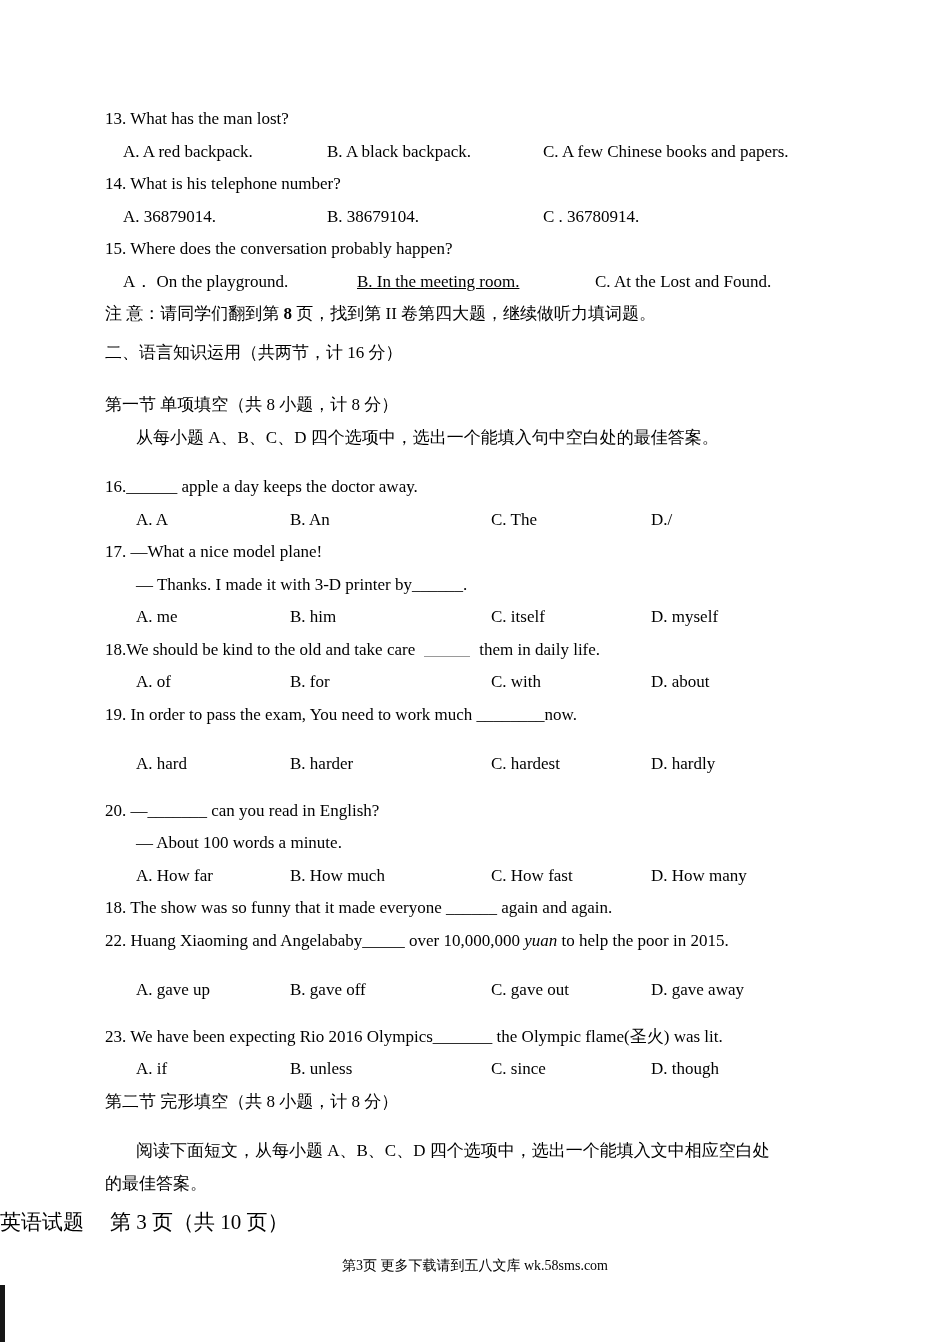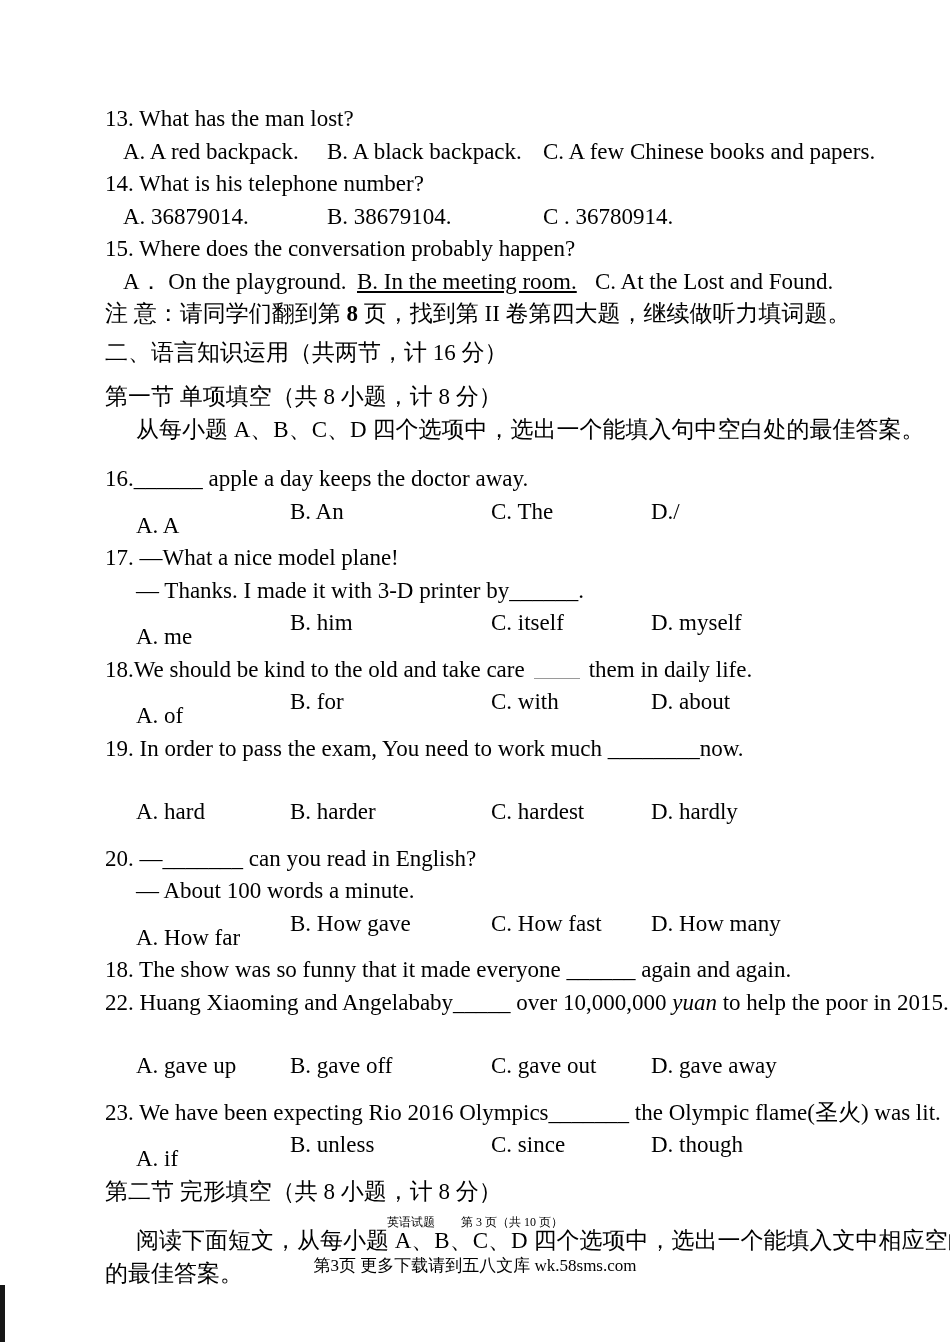--- a/index.html
+++ b/index.html
@@ -4,52 +4,52 @@
 <style>
   html, body { margin: 0; padding: 0; background: #ffffff; }
   body {
     width: 950px; height: 1342px; position: relative; overflow: hidden;
     font-family: "Liberation Serif", "DejaVu Serif", serif;
     color: #000000;
   }
   .content {
     position: absolute; top: 0; left: 0; width: 950px; box-sizing: border-box;
     padding: 103px 90px 0 105px;
-    font-size: 23px;
+    font-size: 17px;
   }
   .line { line-height: 32.5px; white-space: nowrap; }
   .ind1 { padding-left: 18px; }
   .ind2 { padding-left: 31px; }
   .mt3  { margin-top: 17px; }
   .mt6  { margin-top: 6px; }
-  .mt8  { margin-top: 12px; }
+  .mt8  { margin-top: 20px; }
   .mt14 { margin-top: 14px; }
   .mt17 { margin-top: 17px; align-items: flex-end; }
   .opts { display: flex; }
   .opts .opt { flex: 0 0 auto; }
   .opts3a .opt:nth-child(1) { width: 204px; }
   .opts3a .opt:nth-child(2) { width: 216px; }
   .opts3b .opt:nth-child(1) { width: 234px; }
   .opts3b .opt:nth-child(2) { width: 238px; text-decoration: underline; }
-  .opts4 .opt:nth-child(1) { width: 154px; margin-top: 14px; }
+  .opts4 .opt:nth-child(1) { width: 154px; }
   .opts4 .opt:nth-child(2) { width: 201px; }
   .opts4 .opt:nth-child(3) { width: 160px; }
   .blank {
     display: inline-block; width: 46px; height: 1em;
     border-bottom: 1px solid #9a9a9a; margin: 0 9px -2px 9px;
   }
   .bold { font-weight: bold; }
   .footer1 {
     position: absolute; top: 1210px; left: 0; width: 100%;
-    display: flex; justify-content: center; gap: 26px;
-    font-size: 12px; line-height: 24px;
+    display: flex; justify-content: flex-start; gap: 26px;
+    font-size: 21px; line-height: 24px;
   }
   .footer2 {
     position: absolute; top: 1253px; left: 0; width: 100%;
-    text-align: center; font-size: 17px; line-height: 26px;
+    text-align: center; font-size: 14px; line-height: 26px;
   }
   .scan-mark {
     position: absolute; left: 0; bottom: 0; width: 5px; height: 57px;
     background: #161616;
   }
 </style>
 </head>
 <body>
 
 <div class="content">
@@ -116,21 +116,21 @@
     <span class="opt">A. hard</span>
     <span class="opt">B. harder</span>
     <span class="opt">C. hardest</span>
     <span class="opt">D. hardly</span>
   </div>
 
   <div class="line mt14">20. —_______ can you read in English?</div>
   <div class="line ind2">— About 100 words a minute.</div>
   <div class="line ind2 opts opts4">
     <span class="opt">A. How far</span>
-    <span class="opt">B. How gave</span>
+    <span class="opt">B. How much</span>
     <span class="opt">C. How fast</span>
     <span class="opt">D. How many</span>
   </div>
 
   <div class="line">18. The show was so funny that it made everyone ______ again and again.</div>
 
   <div class="line">
     <span>22. Huang Xiaoming and Angelababy_____ over 10,000,000 </span><i>yuan</i><span> to help the poor in 2015.</span>
   </div>
   <div class="line ind2 opts opts4 mt17">

